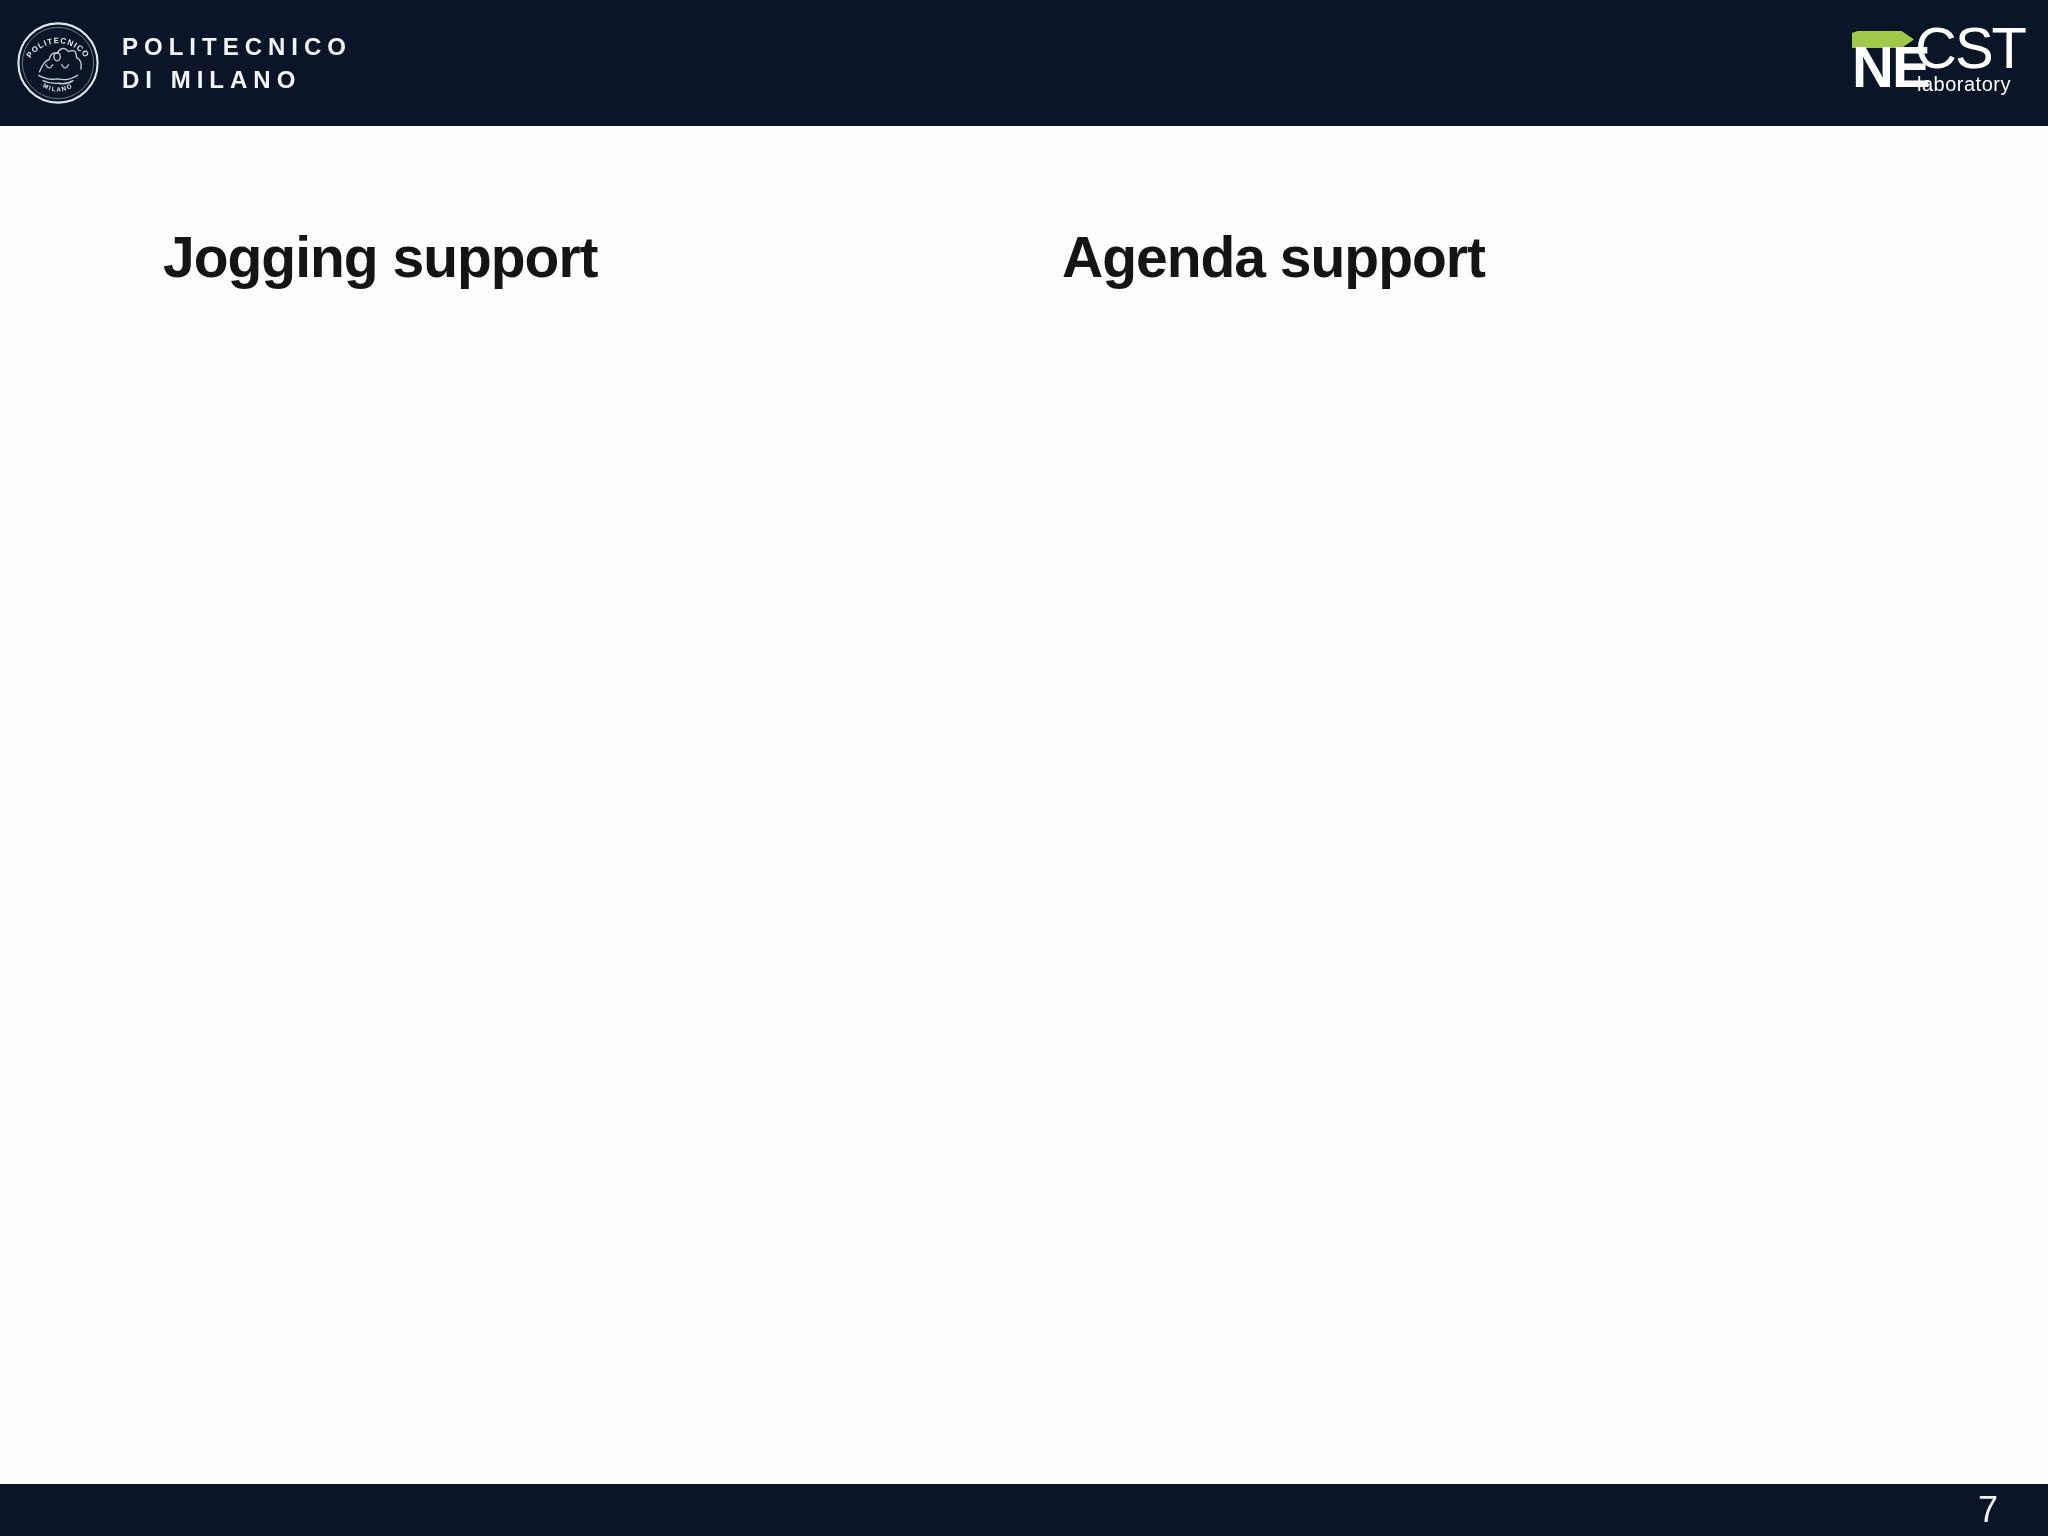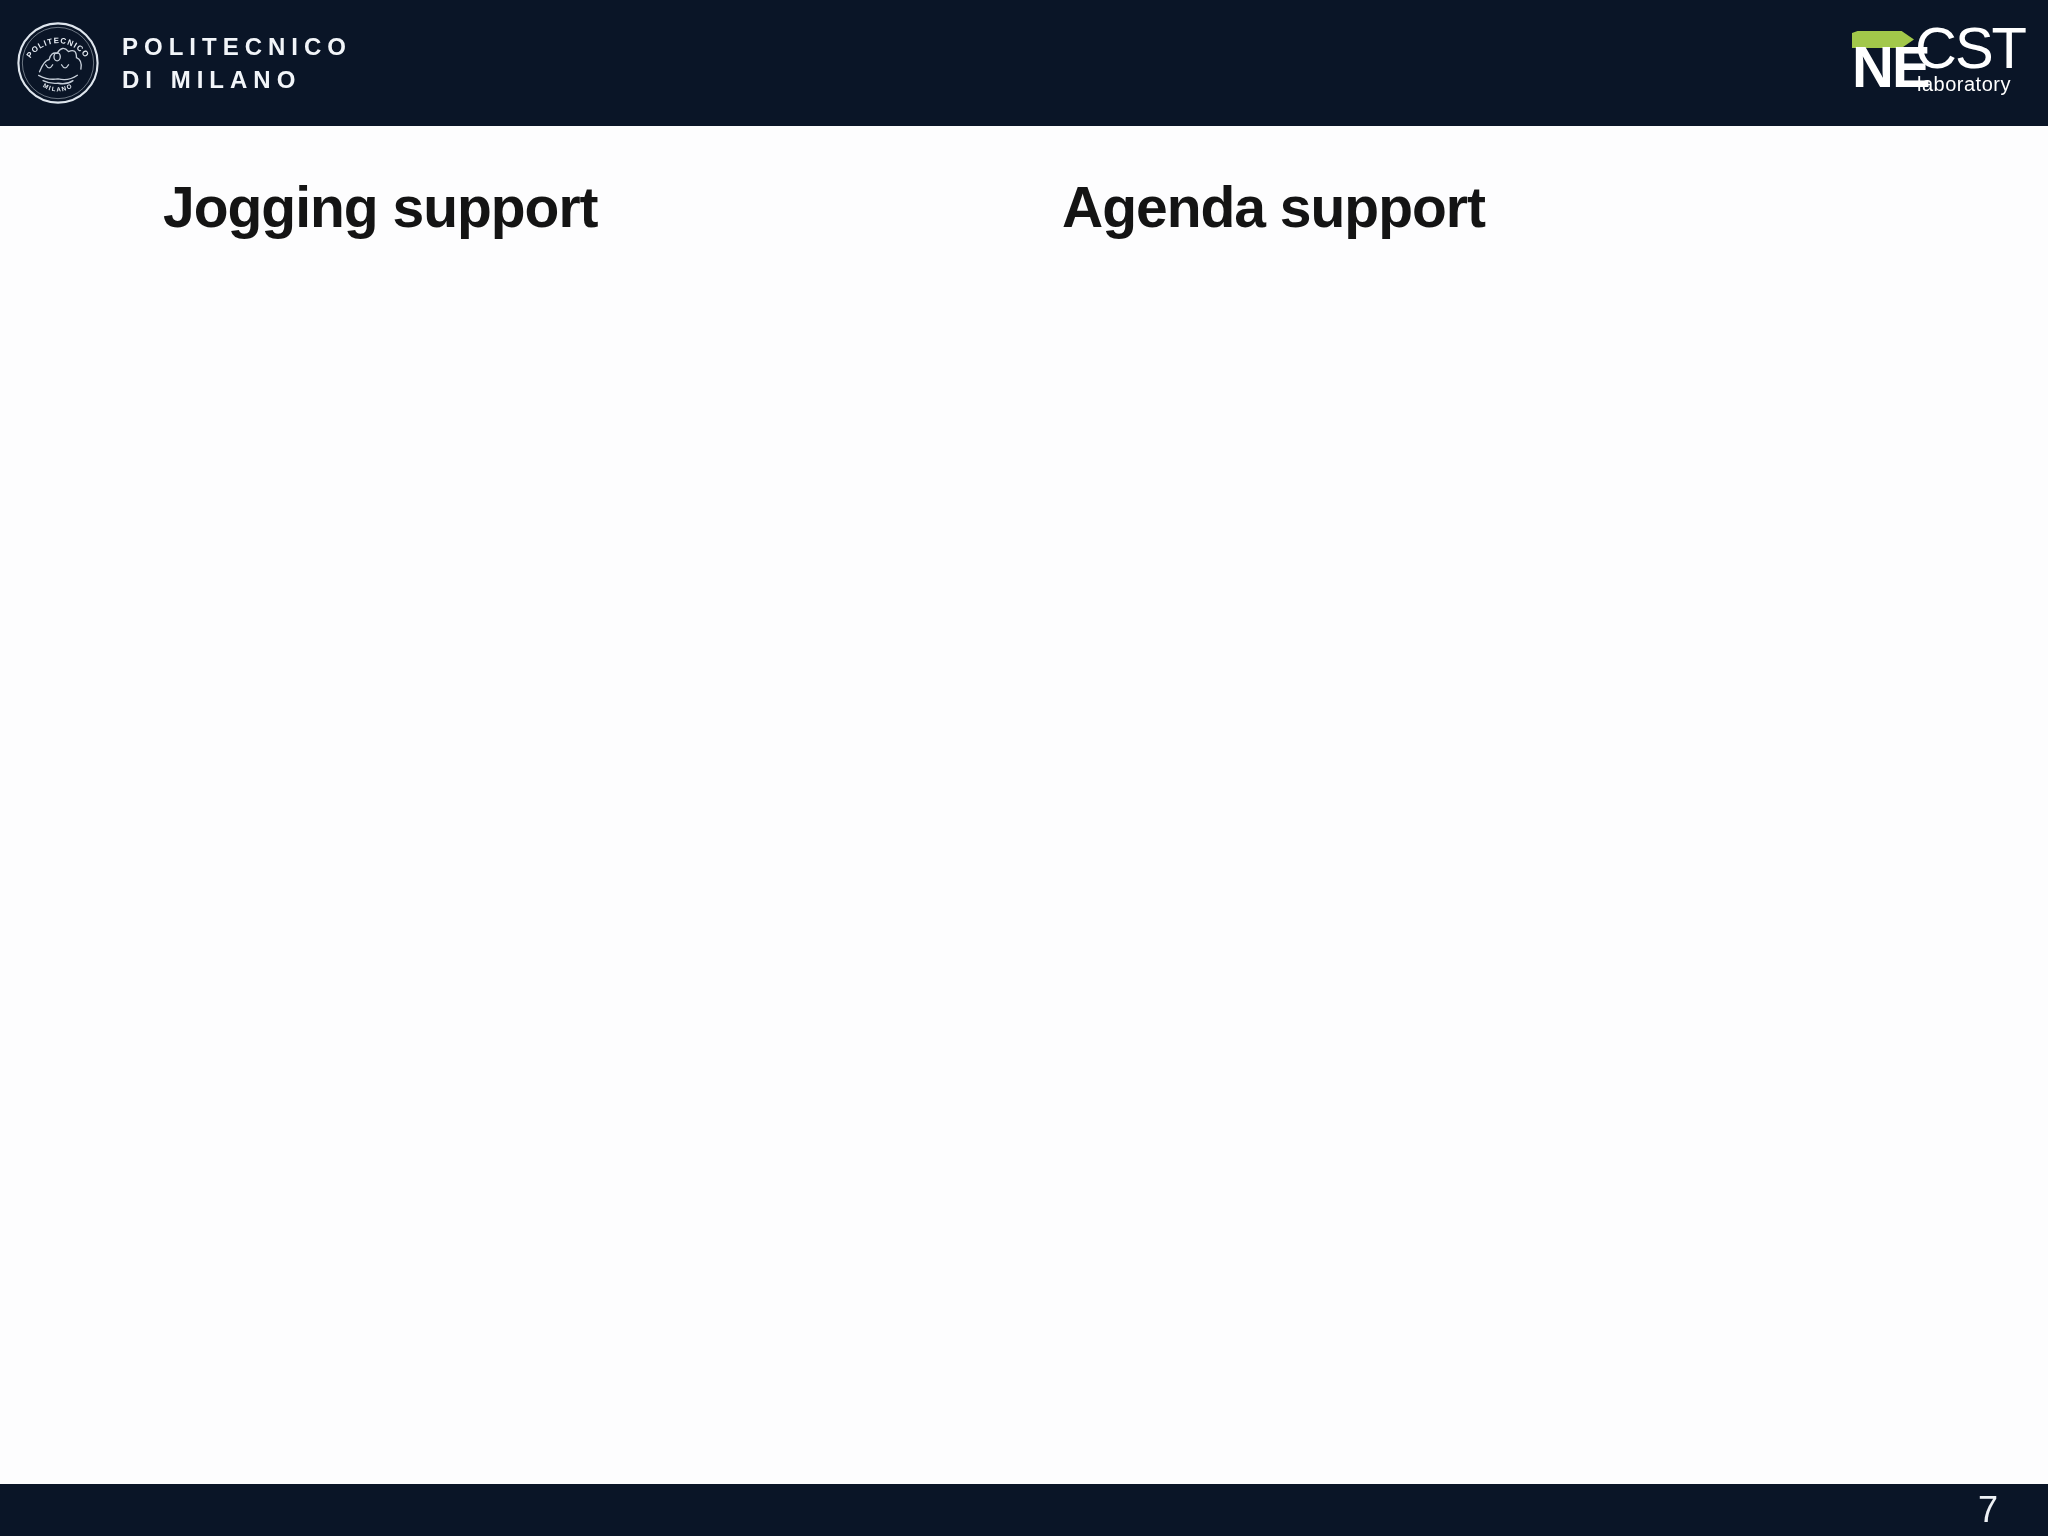--- a/index.html
+++ b/index.html
@@ -48,21 +48,21 @@
 
   
   main{position:absolute;top:126px;left:0;width:100%;}
   h1.title{
     margin:64px 0 0 0;text-align:center;
     font-size:67px;font-weight:700;color:#121212;line-height:1.15;
     letter-spacing:-1px;
   }
   .cols{
     display:flex;align-items:flex-start;
-    margin-top:50px;padding-left:163px;box-sizing:border-box;
+    margin-top:100px;padding-left:163px;box-sizing:border-box;
     gap:199px;
   }
   .col-left{width:700px;}
   .col-right{width:680px;}
   h2.colhead{
     margin:0;font-size:57px;font-weight:700;color:#141414;
     line-height:1.1;letter-spacing:-1px;
   }
   p.colbody{
     margin:48px 0 0 0;

